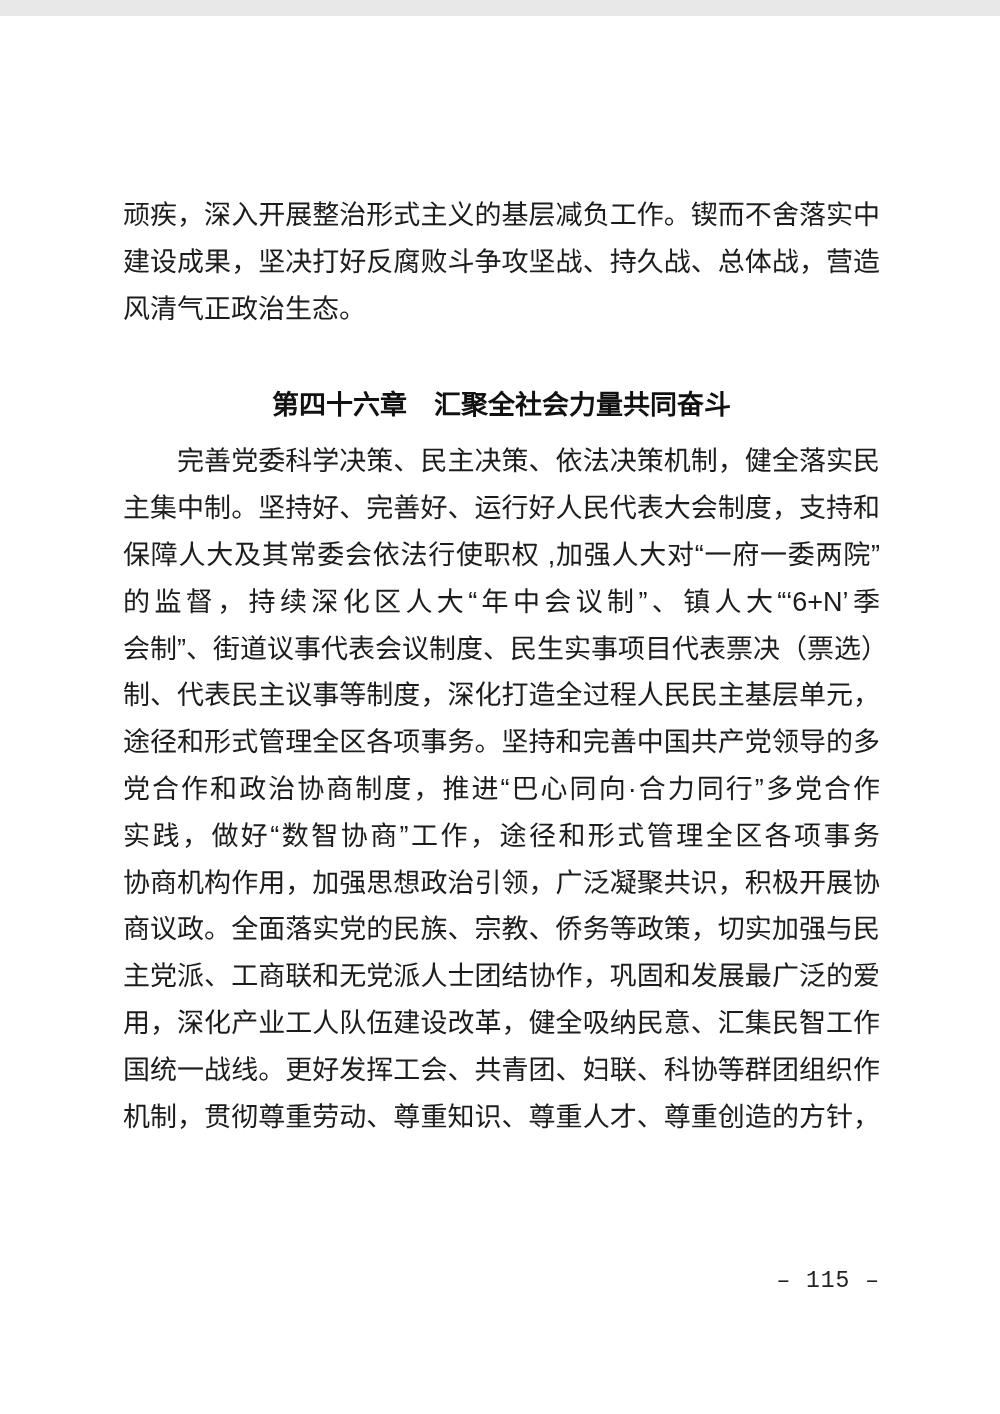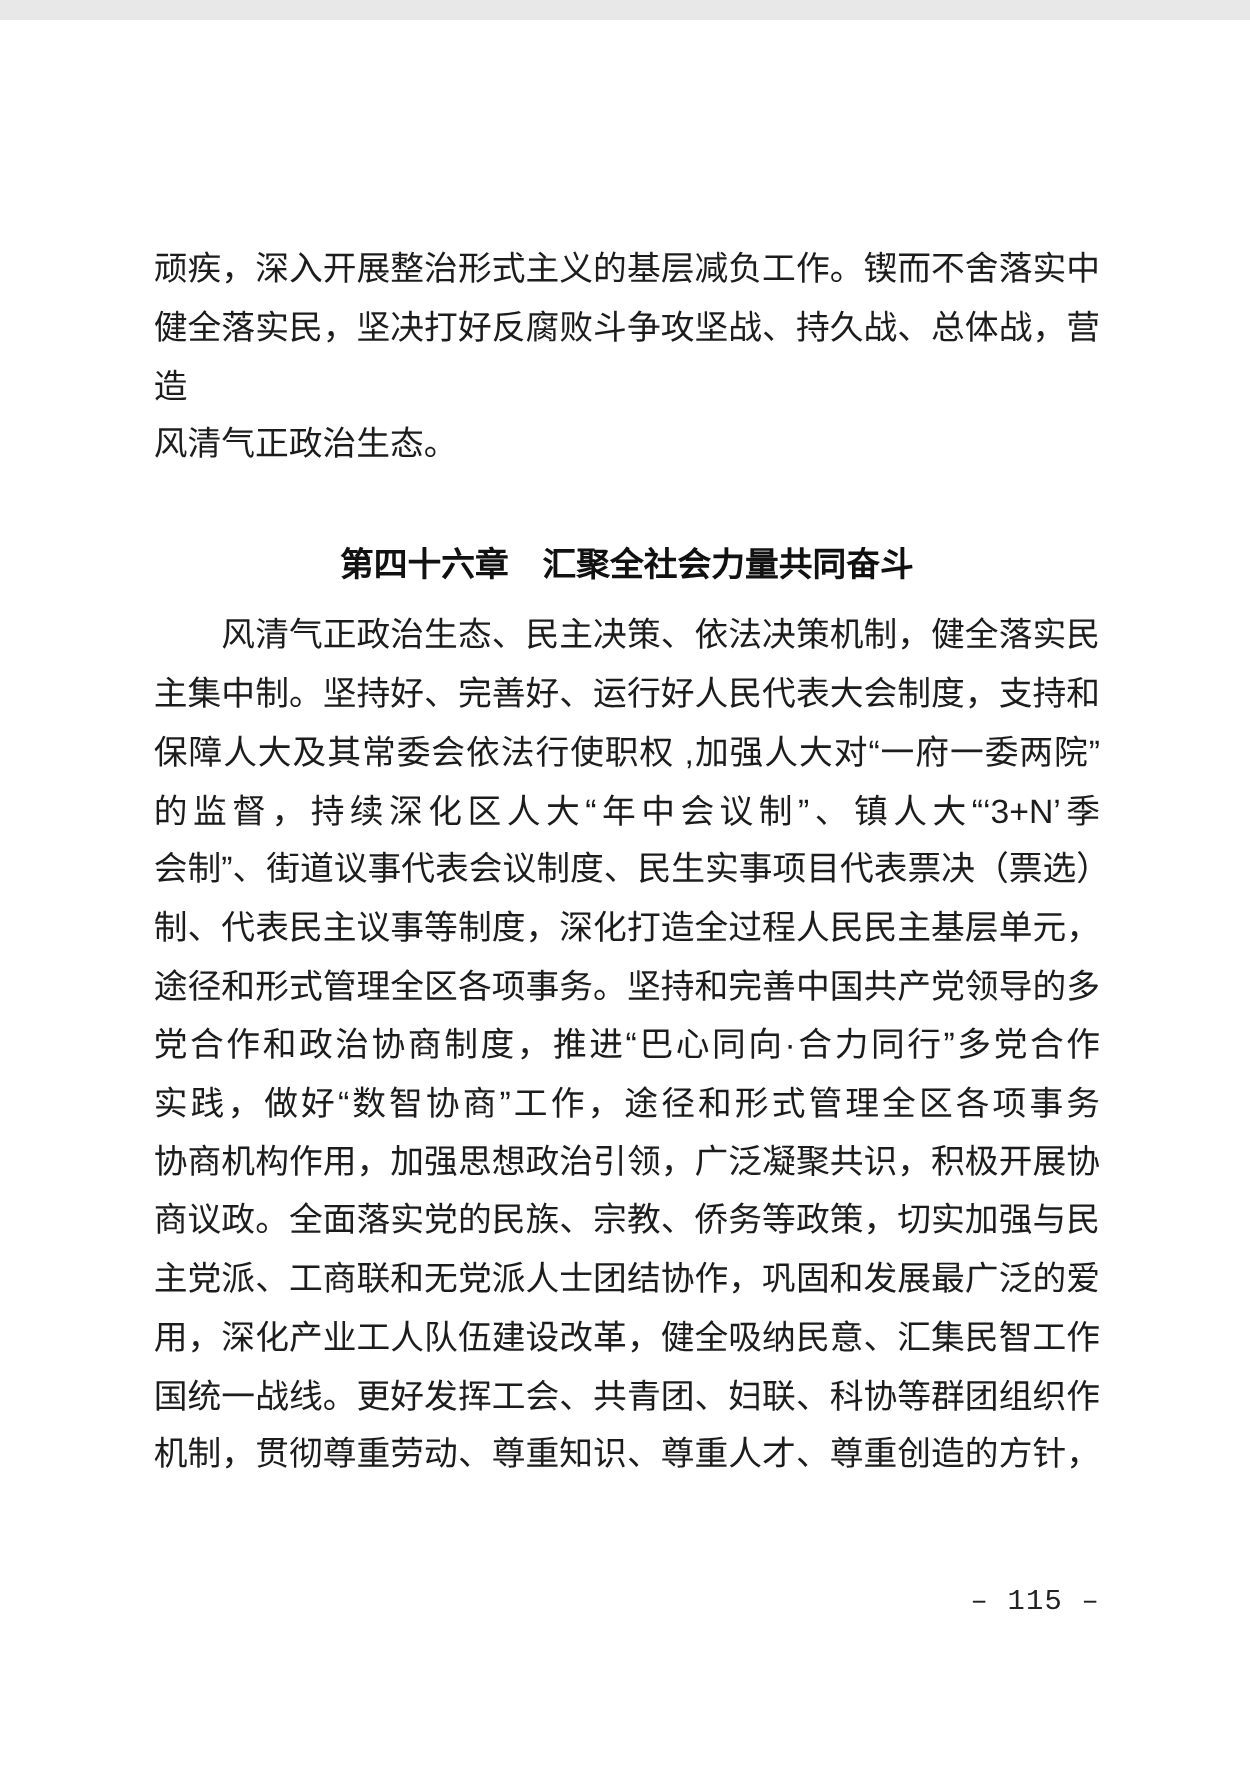--- a/index.html
+++ b/index.html
@@ -51,31 +51,31 @@
   }
 </style>
 </head>
 <body>
 
 <div class="page">
   <div class="content">
 
     <div class="para short-last">
         <div class="line">顽疾，深入开展整治形式主义的基层减负工作。锲而不舍落实中</div>
-        <div class="line">健全落实民，坚决打好反腐败斗争攻坚战、持久战、总体战，营造</div>
+        <div class="line">建设成果，坚决打好反腐败斗争攻坚战、持久战、总体战，营造</div>
         <div class="line">风清气正政治生态。</div>
       </div>
 
     <div class="chapter-title">第四十六章　汇聚全社会力量共同奋斗</div>
 
     <div class="para">
-        <div class="line">　　风清气正政治生态、民主决策、依法决策机制，健全落实民</div>
+        <div class="line">　　完善党委科学决策、民主决策、依法决策机制，健全落实民</div>
         <div class="line">主集中制。坚持好、完善好、运行好人民代表大会制度，支持和</div>
         <div class="line">保障人大及其常委会依法行使职权 ,加强人大对“一府一委两院”</div>
-        <div class="line">的监督，持续深化区人大“年中会议制”、镇人大“‘3+N’季</div>
+        <div class="line">的监督，持续深化区人大“年中会议制”、镇人大“‘6+N’季</div>
         <div class="line">会制”、街道议事代表会议制度、民生实事项目代表票决（票选）</div>
         <div class="line">制、代表民主议事等制度，深化打造全过程人民民主基层单元，</div>
         <div class="line">途径和形式管理全区各项事务。坚持和完善中国共产党领导的多</div>
         <div class="line">党合作和政治协商制度，推进“巴心同向·合力同行”多党合作</div>
         <div class="line">实践，做好“数智协商”工作，途径和形式管理全区各项事务</div>
         <div class="line">协商机构作用，加强思想政治引领，广泛凝聚共识，积极开展协</div>
         <div class="line">商议政。全面落实党的民族、宗教、侨务等政策，切实加强与民</div>
         <div class="line">主党派、工商联和无党派人士团结协作，巩固和发展最广泛的爱</div>
         <div class="line">用，深化产业工人队伍建设改革，健全吸纳民意、汇集民智工作</div>
         <div class="line">国统一战线。更好发挥工会、共青团、妇联、科协等群团组织作</div>

